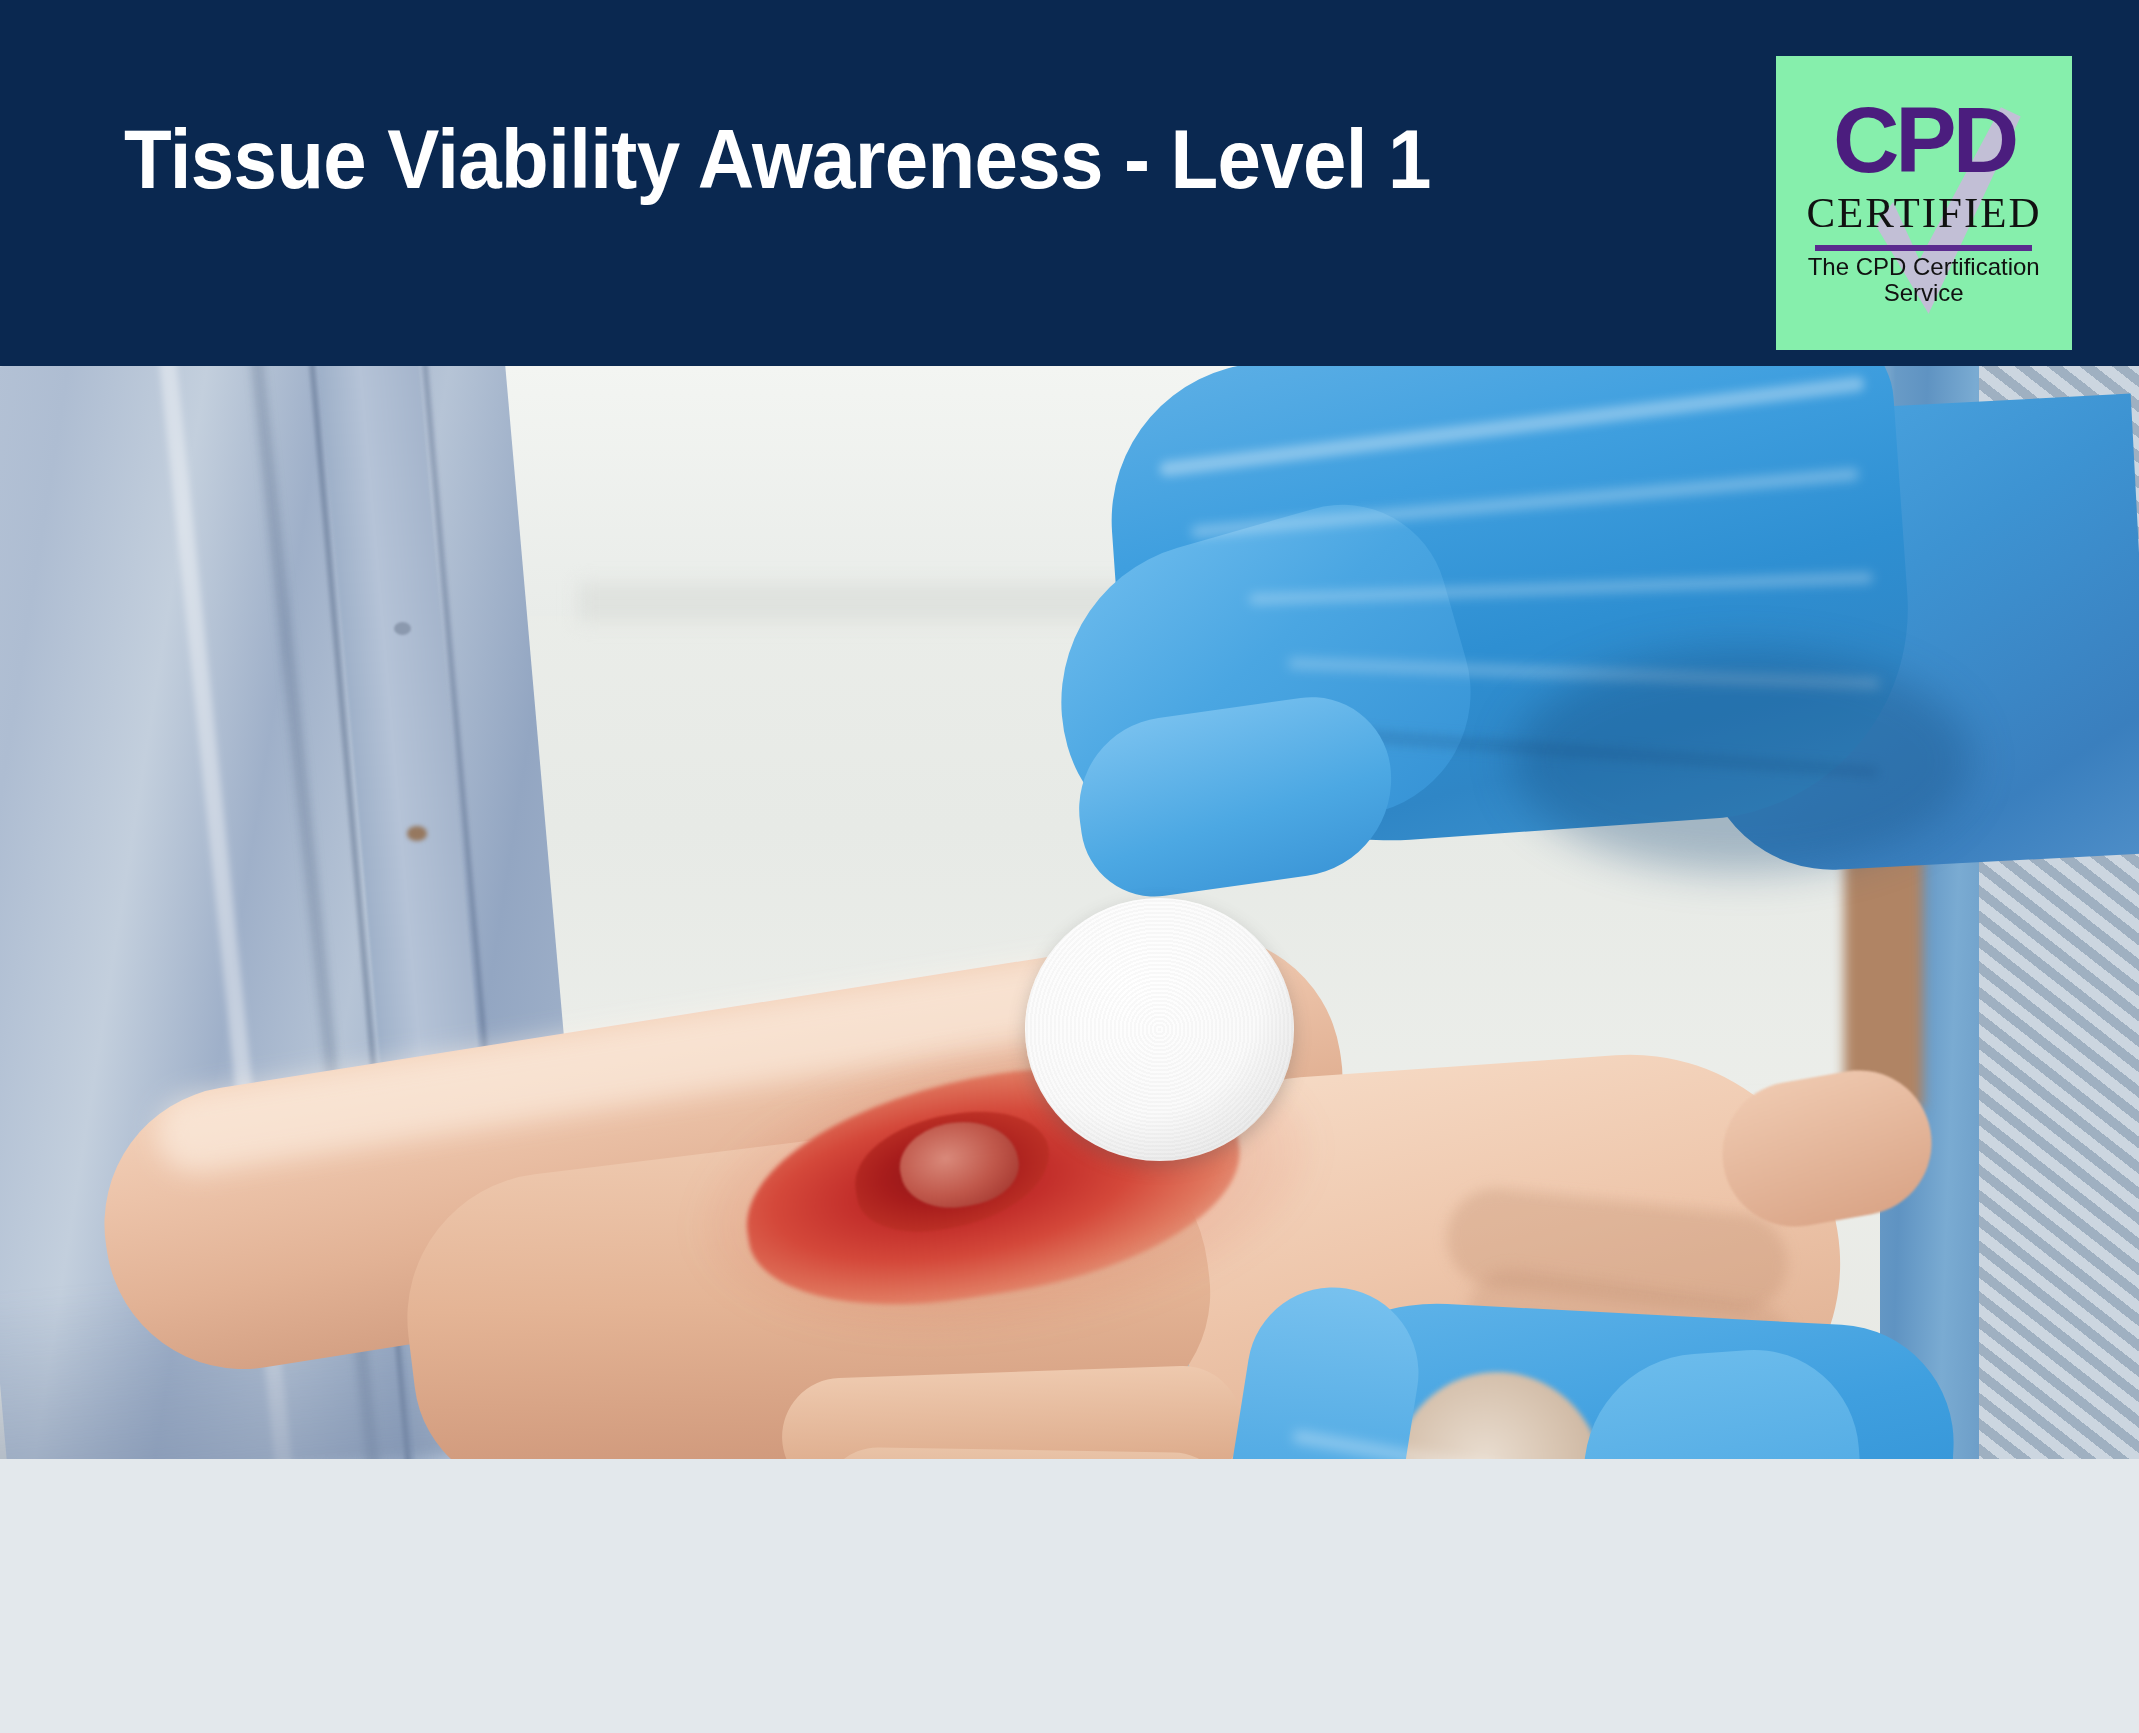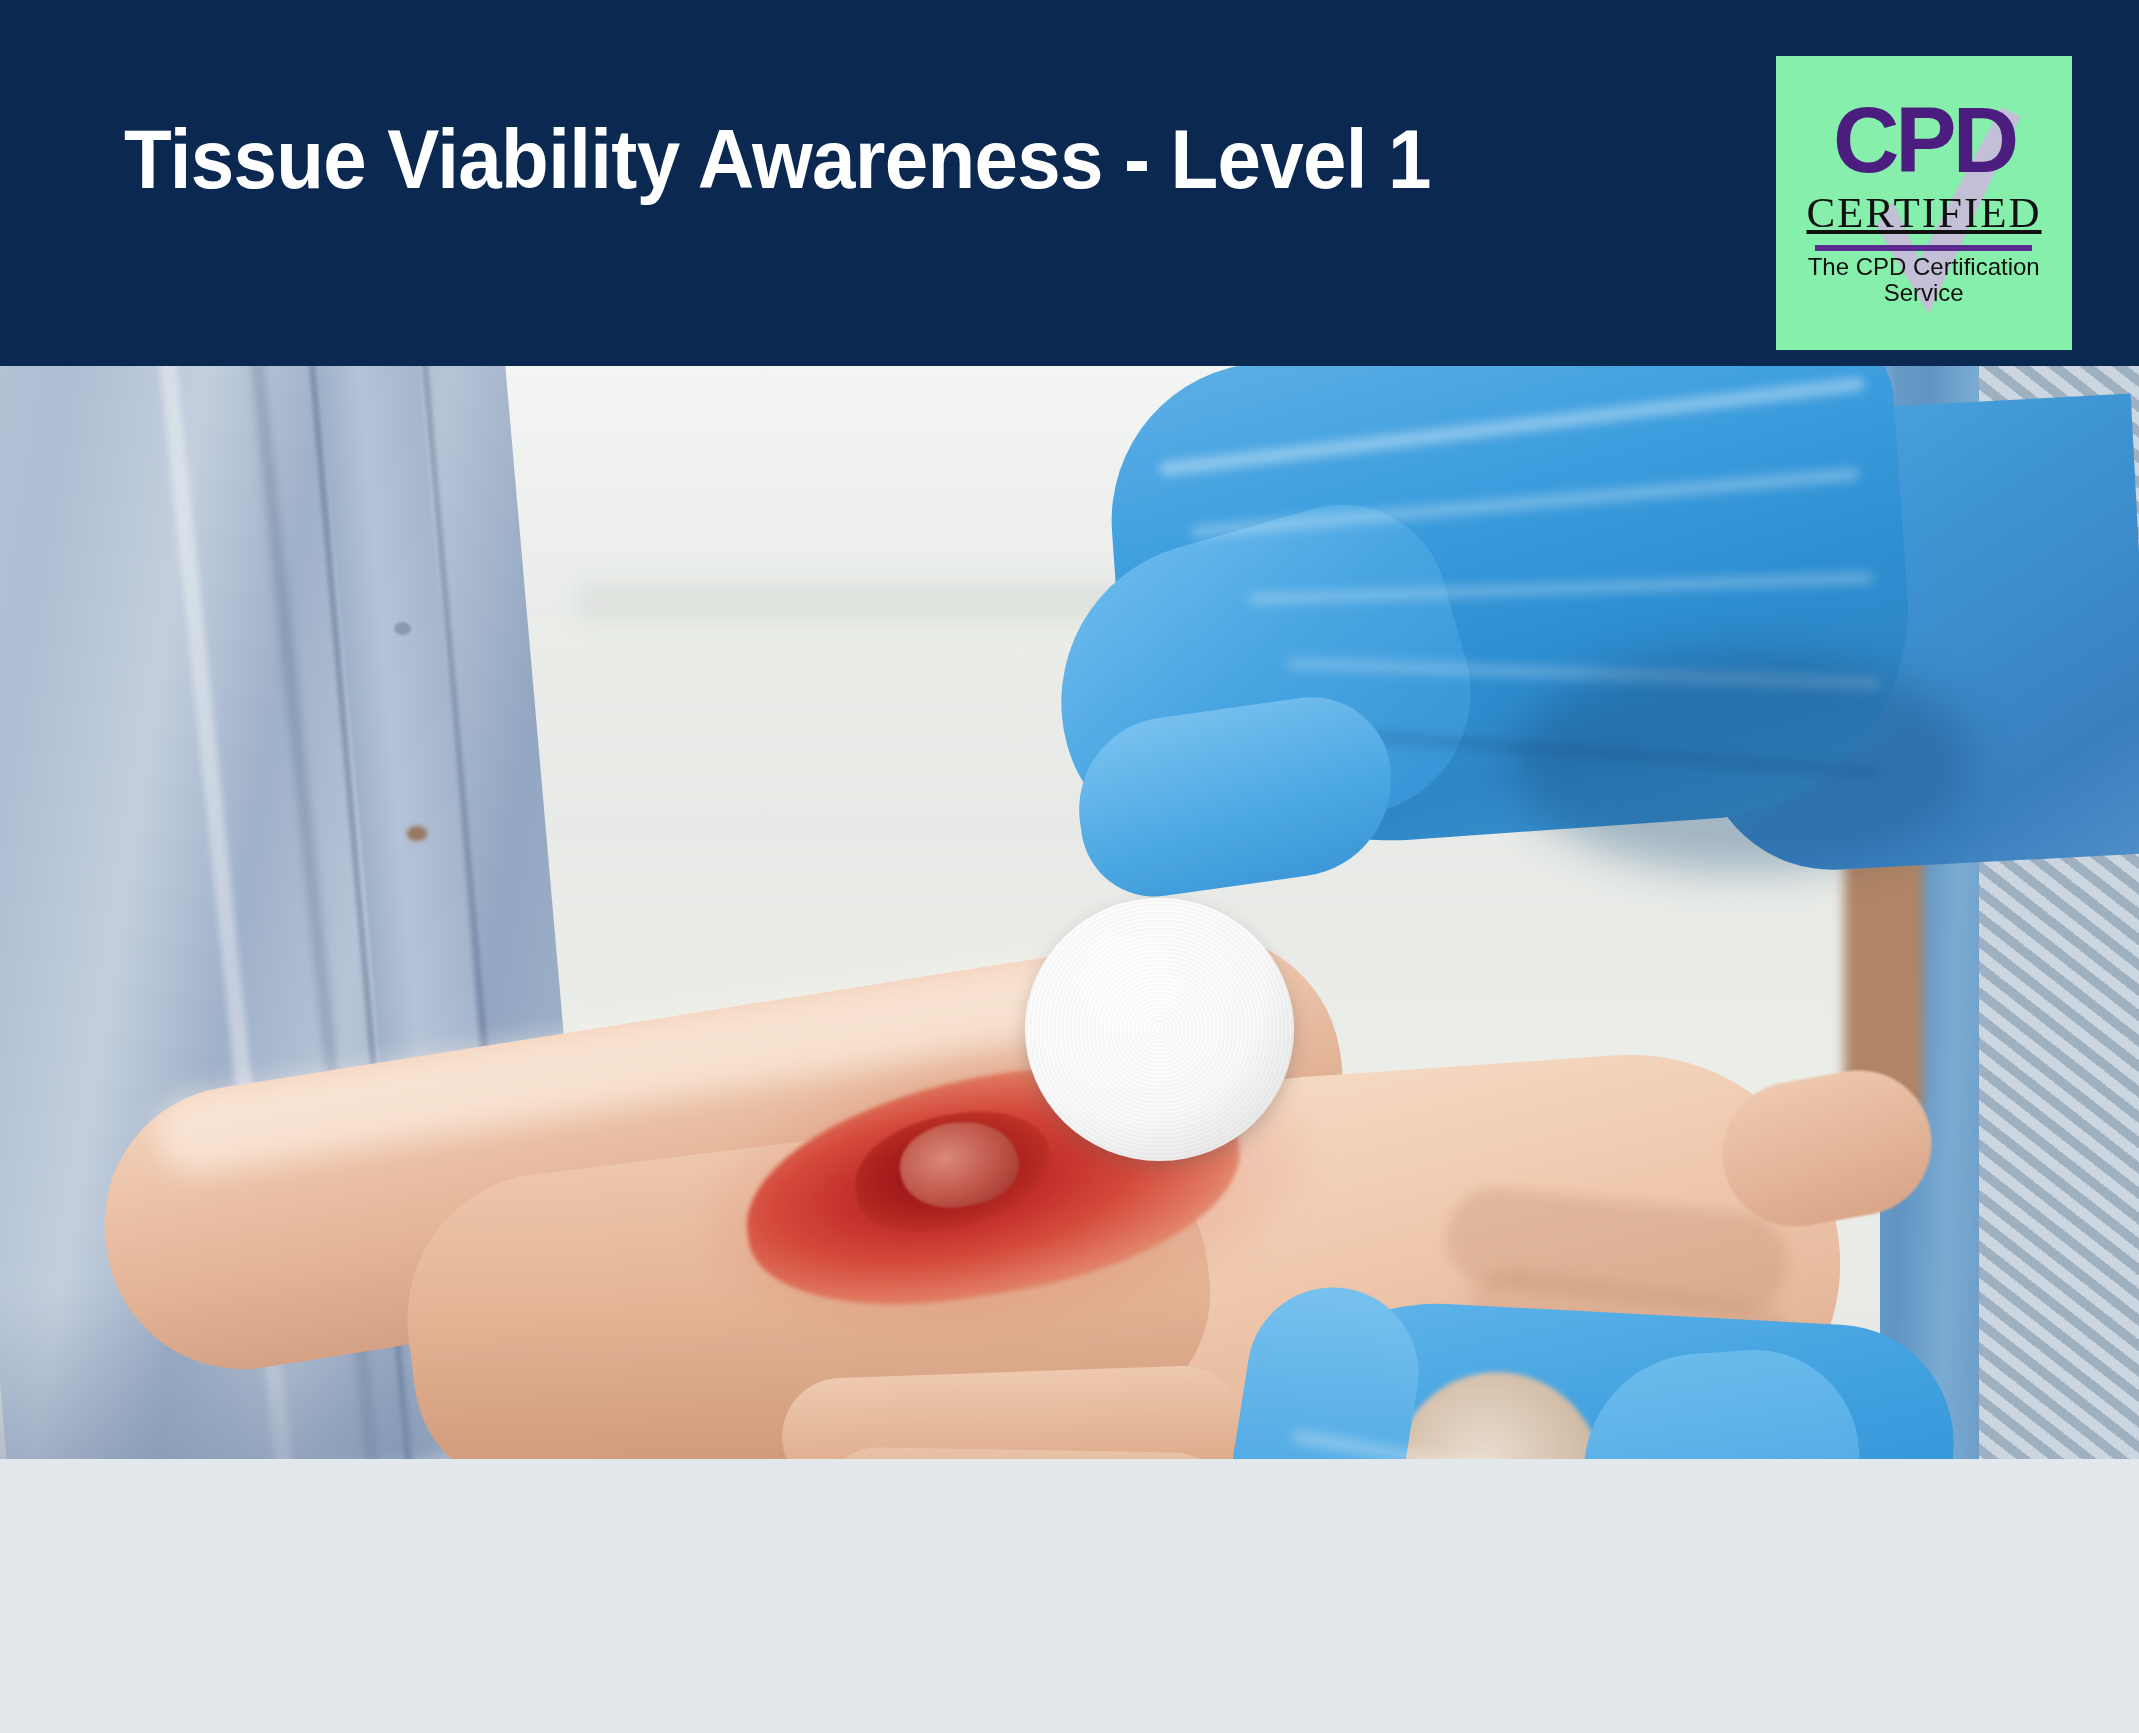--- a/index.html
+++ b/index.html
@@ -23,21 +23,21 @@
   .cpd-badge{position:absolute;left:1776px;top:32px;width:296px;height:294px;background:#86efac;overflow:hidden;margin-top:24px;}
   .cpd-tick{position:absolute;left:0;top:0;width:296px;height:294px;}
   .cpd-word{
     position:absolute;left:0;top:38px;width:296px;text-align:center;
     font-family:"Liberation Sans","DejaVu Sans",sans-serif;
     font-weight:700;font-size:92px;line-height:1;color:#4b1d7e;letter-spacing:-4px;
   }
   .cpd-certified{
     position:absolute;left:0;top:135px;width:296px;text-align:center;
     font-family:"Liberation Serif","DejaVu Serif",serif;
-    font-weight:400;font-size:43px;line-height:1;color:#111111;letter-spacing:2px;text-decoration:underline;
+    font-weight:400;font-size:43px;line-height:1;color:#111111;letter-spacing:2px;
   }
   .cpd-rule{position:absolute;left:39px;top:189px;width:217px;height:6px;background:#5b2a8e;}
   .cpd-sub{
     position:absolute;left:9.2px;top:198px;width:277px;text-align:center;
     font-family:"Liberation Sans","DejaVu Sans",sans-serif;
     font-size:24px;line-height:1.08;color:#111111;font-weight:400;
   }
 
   
   .photo{position:absolute;left:0;top:366px;width:2140px;height:1093px;overflow:hidden;background:#e9ecea;}

